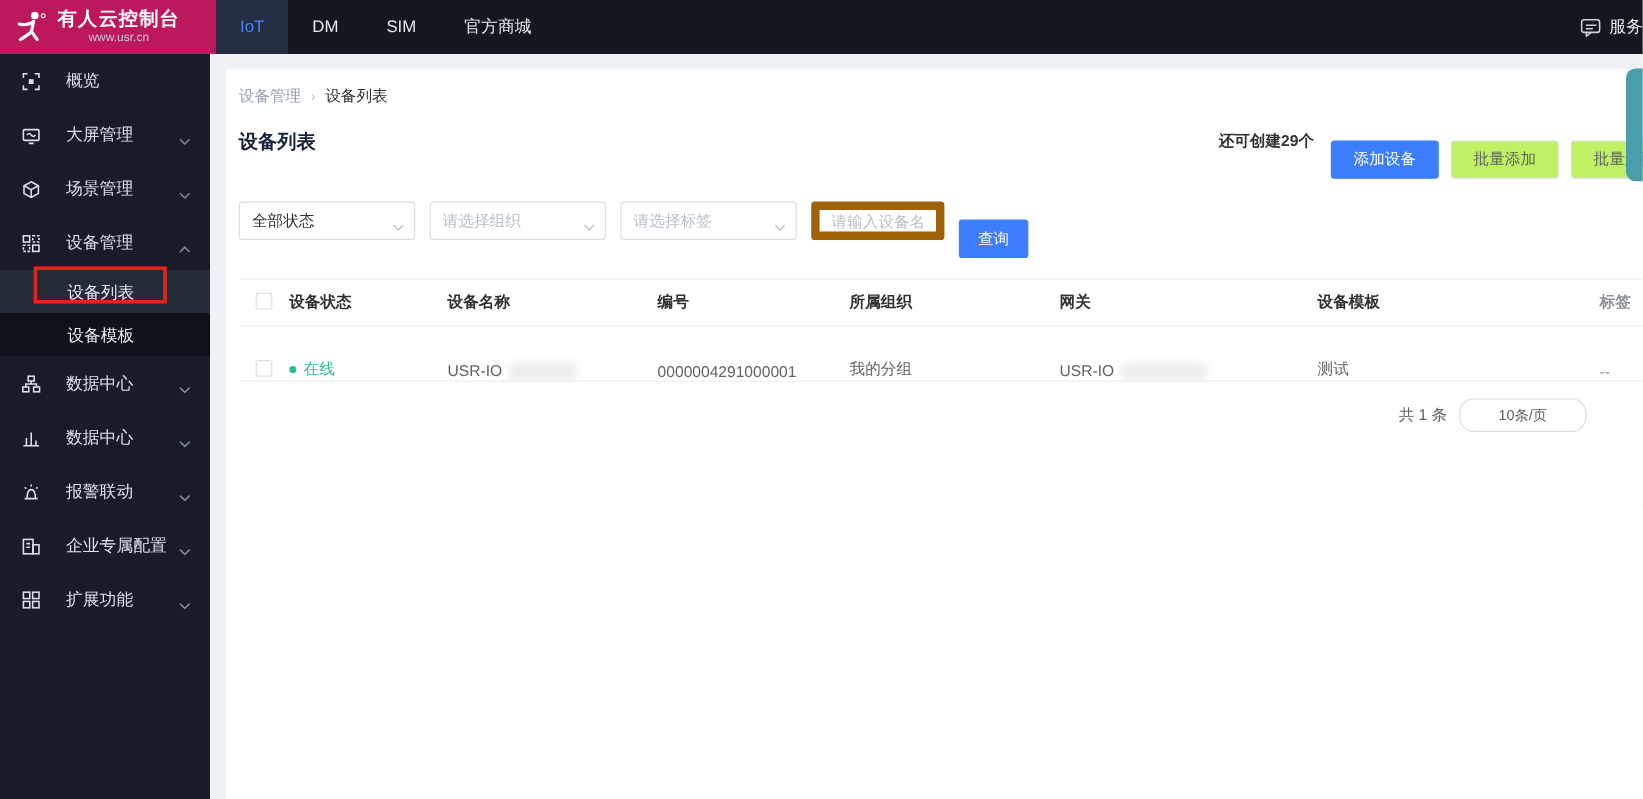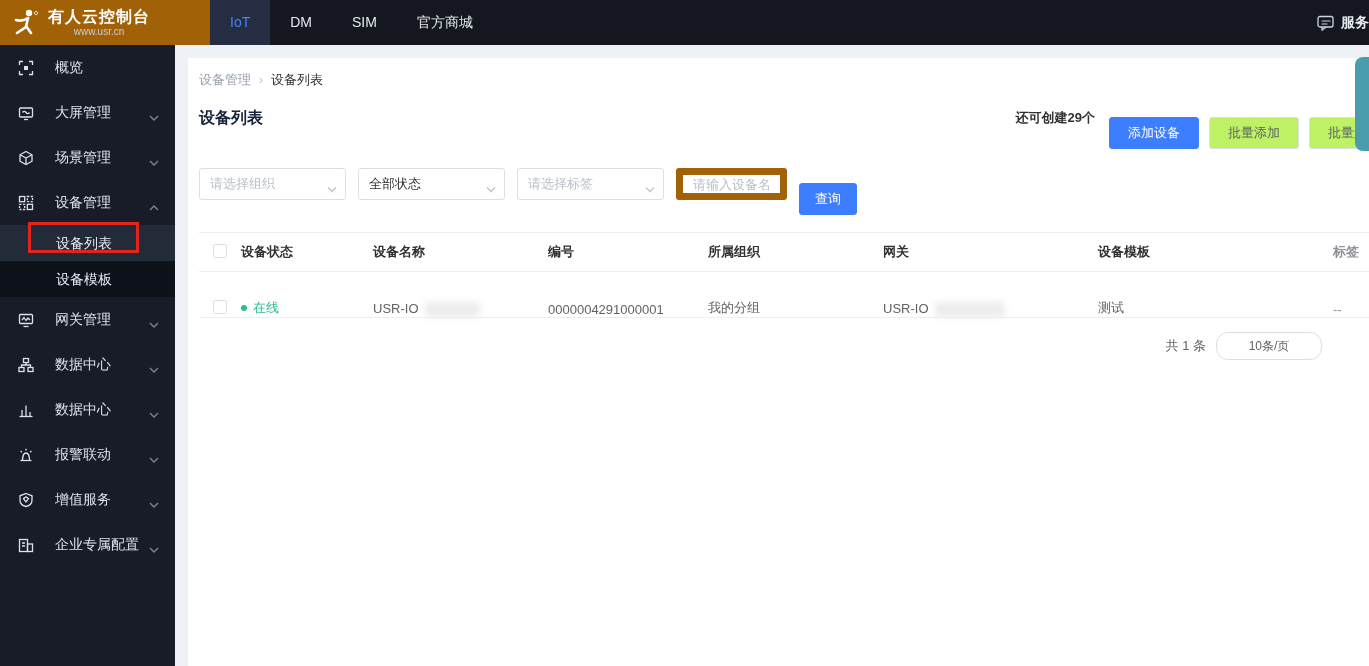--- a/index.html
+++ b/index.html
@@ -1,29 +1,29 @@
 <!DOCTYPE html>
 <html><head>
 <meta charset="utf-8">
 <style>
   * { margin:0; padding:0; box-sizing:border-box; }
   html,body { width:1369px; height:666px; overflow:hidden; }
   body { font-family:"Liberation Sans","DejaVu Sans",sans-serif; background:#EEF1F6; position:relative; font-size:13px; }
 
   
   .topbar { position:absolute; left:0; top:0; width:1369px; height:45px; background:#14171F; display:flex; z-index:20; }
-  .logo-area { width:210px; height:45px; background:#a16207; display:flex; align-items:center; padding-left:10px; flex-shrink:0; }
+  .logo-area { width:180px; height:45px; background:#be185d; display:flex; align-items:center; padding-left:10px; flex-shrink:0; }
   .logo-mark { width:32px; height:32px; margin-right:6px; flex-shrink:0; }
   .brand-text { display:flex; flex-direction:column; align-items:center; }
   .brand-title { color:#FFFFFF; font-size:16px; font-weight:bold; letter-spacing:1px; line-height:19px; }
   .brand-sub { color:#C7CCD6; font-size:10px; line-height:12px; }
   .nav-tabs { display:flex; height:45px;align-items:center; }
   .nav-tab { padding:0 20px; line-height:45px; font-size:14px; color:#E6E9F0; cursor:pointer; }
   .nav-tab.active { background:#252D42; color:#4485FD; }
-  .topbar-right { position:absolute; right:0; top:0; height:45px; display:flex; align-items:center; gap:6px; padding-right:0;font-weight:bold; }
+  .topbar-right { position:absolute; right:0; top:0; height:45px; display:flex; align-items:center; gap:6px; padding-right:0; }
   .bubble-icon { width:18px; height:16px; }
   .topbar-right span { color:#E6E9F0; font-size:14px; white-space:nowrap; }
 
   
   .sidebar { position:absolute; left:0; top:45px; width:175px; height:621px; background:#171C28; z-index:10; }
   .menu-item { height:45px; display:flex; align-items:center; padding:0 16px 0 18px; color:#DCE1EA; font-size:14px; cursor:pointer; }
   .micon { width:16px; height:16px; margin-right:21px; flex-shrink:0; display:inline-flex; }
   .micon svg { width:16px; height:16px; }
   .menu-label { flex:1; }
   .chev { width:10px; height:8px; flex-shrink:0; }
@@ -178,35 +178,20 @@
     <span class="chev">
       <svg viewBox="0 0 10 8" fill="none">
           <polyline points="1,6 5,2 9,6" stroke="#7E8796" stroke-width="1.3"></polyline>
         </svg>
     </span>
   </div>
 
   <div class="submenu-item active">设备列表</div>
   <div class="submenu-item">设备模板</div>
 
-  <div class="menu-item">
-    <span class="micon">
-      <svg viewBox="0 0 16 16" fill="none" stroke="#DDE2EA" stroke-width="1.3">
-        <rect x="1.5" y="2.5" width="13" height="9" rx="1"></rect>
-        <polyline points="4,8 6,5.5 8,8.5 10,6 12,8"></polyline>
-        <path d="M5.5 14.5 H10.5"></path>
-      </svg>
-    </span>
-    <span class="menu-label">网关管理</span>
-    <span class="chev">
-      <svg viewBox="0 0 10 8" fill="none">
-          <polyline points="1,2 5,6 9,2" stroke="#7E8796" stroke-width="1.3"></polyline>
-        </svg>
-    </span>
-  </div>
 
   <div class="menu-item">
     <span class="micon">
       <svg viewBox="0 0 16 16" fill="none" stroke="#DDE2EA" stroke-width="1.3">
         <rect x="5.5" y="1.5" width="5" height="4"></rect>
         <rect x="1" y="10.5" width="5" height="4"></rect>
         <rect x="10" y="10.5" width="5" height="4"></rect>
         <path d="M8 5.5 V8 M3.5 10.5 V8 H12.5 V10.5"></path>
       </svg>
     </span>
@@ -244,51 +229,53 @@
       </svg>
     </span>
     <span class="menu-label">报警联动</span>
     <span class="chev">
       <svg viewBox="0 0 10 8" fill="none">
           <polyline points="1,2 5,6 9,2" stroke="#7E8796" stroke-width="1.3"></polyline>
         </svg>
     </span>
   </div>
 
-  <div class="menu-item">
-    <span class="micon">
-      <svg viewBox="0 0 16 16" fill="none" stroke="#DDE2EA" stroke-width="1.3">
-        <path d="M8 1.5 L14 3.8 V8 c0 3.8 -2.8 5.8 -6 6.5 C4.8 13.8 2 11.8 2 8 V3.8 Z"></path>
-        <path d="M5.5 6.6 L8 4.8 L10.5 6.6 L8 10 Z"></path>
-      </svg>
-    </span>
-    <span class="menu-label">增值服务</span>
-    <span class="chev">
-      <svg viewBox="0 0 10 8" fill="none">
-          <polyline points="1,2 5,6 9,2" stroke="#7E8796" stroke-width="1.3"></polyline>
-        </svg>
-    </span>
-  </div>
 
   <div class="menu-item">
     <span class="micon">
       <svg viewBox="0 0 16 16" fill="none" stroke="#DDE2EA" stroke-width="1.3">
         <rect x="1.5" y="2.5" width="8" height="12"></rect>
         <rect x="9.5" y="7" width="5" height="7.5"></rect>
         <path d="M4 6 H7 M4 9 H7"></path>
       </svg>
     </span>
     <span class="menu-label">企业专属配置</span>
     <span class="chev">
       <svg viewBox="0 0 10 8" fill="none">
           <polyline points="1,2 5,6 9,2" stroke="#7E8796" stroke-width="1.3"></polyline>
         </svg>
     </span>
   </div>
 
+  <div class="menu-item">
+    <span class="micon">
+      <svg viewBox="0 0 16 16" fill="none" stroke="#DDE2EA" stroke-width="1.3">
+        <rect x="1.5" y="1.5" width="5.3" height="5.3"></rect>
+        <rect x="9.2" y="1.5" width="5.3" height="5.3"></rect>
+        <rect x="1.5" y="9.2" width="5.3" height="5.3"></rect>
+        <rect x="9.2" y="9.2" width="5.3" height="5.3"></rect>
+      </svg>
+    </span>
+    <span class="menu-label">扩展功能</span>
+    <span class="chev">
+      <svg viewBox="0 0 10 8" fill="none">
+          <polyline points="1,2 5,6 9,2" stroke="#7E8796" stroke-width="1.3"></polyline>
+        </svg>
+    </span>
+  </div>
 
 </aside>
 
 <div class="annotation-box"></div>
 
 <main class="main">
   <div class="card">
 
     <div class="breadcrumb">
       <span class="crumb-parent">设备管理</span>
@@ -301,29 +288,29 @@
       <div class="actions">
         <span class="quota">还可创建29个</span>
         <button class="btn btn-primary">添加设备</button>
         <button class="btn btn-plain">批量添加</button>
         <button class="btn btn-plain">批量删除</button>
       </div>
     </div>
 
     <div class="filter-row">
       <div class="select-box">
-        <span class="sel-text sel-placeholder">请选择组织</span>
+        <span class="sel-text sel-value">全部状态</span>
         <span class="sel-chev">
           <svg viewBox="0 0 10 7" fill="none">
               <polyline points="1,1.5 5,5.5 9,1.5" stroke="#C0C4CC" stroke-width="1.3"></polyline>
             </svg>
         </span>
       </div>
       <div class="select-box">
-        <span class="sel-text sel-value">全部状态</span>
+        <span class="sel-text sel-placeholder">请选择组织</span>
         <span class="sel-chev">
           <svg viewBox="0 0 10 7" fill="none">
               <polyline points="1,1.5 5,5.5 9,1.5" stroke="#C0C4CC" stroke-width="1.3"></polyline>
             </svg>
         </span>
       </div>
       <div class="select-box">
         <span class="sel-text sel-placeholder">请选择标签</span>
         <span class="sel-chev">
           <svg viewBox="0 0 10 7" fill="none">

